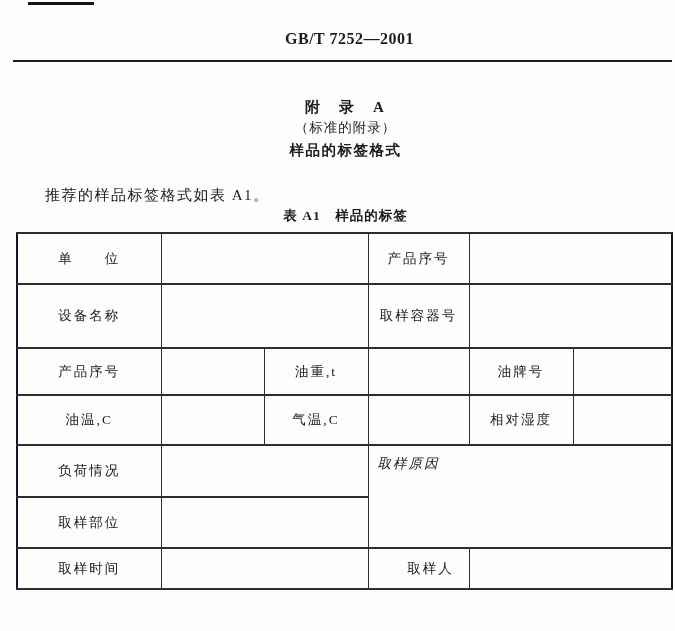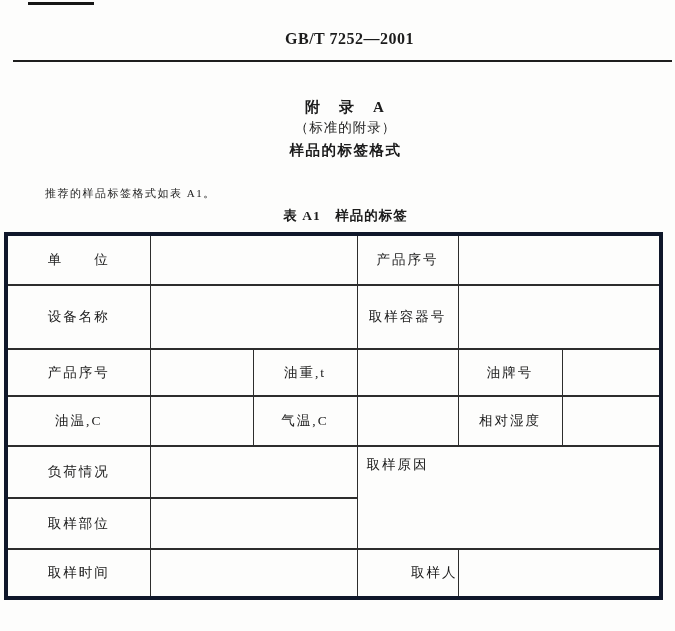--- a/index.html
+++ b/index.html
@@ -18,43 +18,44 @@
     left:0;right:0;top:30px;text-align:center;
     font-weight:bold;font-size:16px;letter-spacing:0.5px;
     transform:translateX(12px);
   }
   .header-rule{left:13px;top:60px;width:659px;height:2px;background:#1e1e1e;}
   
   .center-line{left:0;right:0;text-align:center;transform:translateX(8px);}
   .appendix-title{top:98px;font-weight:bold;font-size:15px;letter-spacing:2px;}
   .appendix-subtitle{top:119px;font-size:13.5px;letter-spacing:1px;}
   .appendix-heading{top:141px;font-weight:bold;font-size:14.5px;letter-spacing:1.5px;}
-  .intro-text{left:45px;top:186px;font-size:11px;letter-spacing:1.5px;text-align:center;}
+  .intro-text{left:45px;top:186px;font-size:15px;letter-spacing:1.5px;text-align:center;}
   .table-caption{top:207px;font-weight:bold;font-size:13.5px;letter-spacing:1px;}
   
   .label-table{
-    left:4px;top:232px;
+    left:16px;top:232px;
     border-collapse:collapse;table-layout:fixed;
     width:655px;height:356px;
-    border:4px solid #0f172a;
+    border:2px solid #0f172a;
   }
   .label-table td{
     border:1px solid #2d2d2d;
     border-top-width:2px;border-bottom-width:2px;
     font-size:13.5px;letter-spacing:2px;
     text-align:center;vertical-align:middle;
     padding:0;color:#1b1b1b;
     overflow:hidden;white-space:nowrap;
   }
   .label-table td.reason-cell{
     text-align:left;vertical-align:top;
     padding:9px 0 0 9px;
+    font-style:italic;
   }
   .label-table td.left-label{
-    text-align:right;padding-left:24px;
+    text-align:center;padding-left:24px;
   }
 </style>
 </head>
 <body>
 
 <div class="abs scan-dash"></div>
 
 <div class="abs doc-code">GB/T 7252—2001</div>
 <div class="abs header-rule"></div>
 
@@ -105,20 +106,20 @@
   </tr>
   <tr style="height:52px">
     <td>负荷情况</td>
     <td colspan="2"></td>
     <td colspan="3" rowspan="2" class="reason-cell">取样原因</td>
   </tr>
   <tr style="height:51px">
     <td>取样部位</td>
     <td colspan="2"></td>
   </tr>
-  <tr style="height:49px">
+  <tr style="height:41px">
     <td>取样时间</td>
     <td colspan="2"></td>
     <td class="left-label">取样人</td>
     <td colspan="2"></td>
   </tr>
 </tbody>
   </table>
 
 </body></html>

